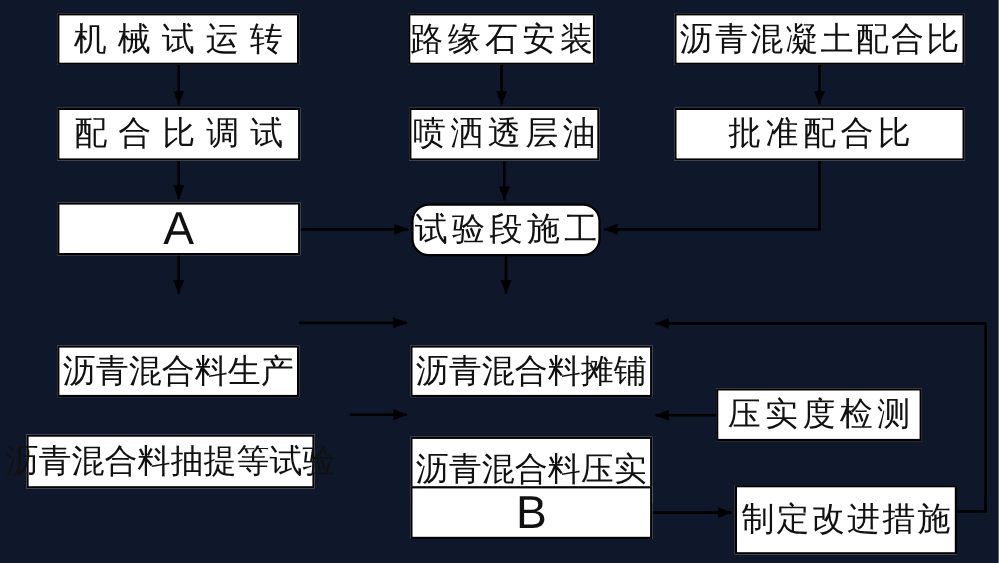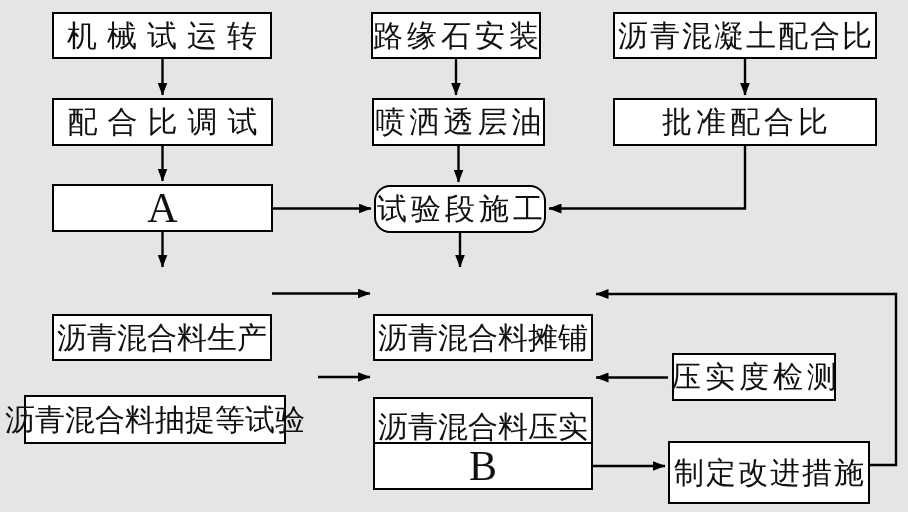--- a/index.html
+++ b/index.html
@@ -1,20 +1,20 @@
 <!DOCTYPE html>
 <html><head>
 <meta charset="utf-8">
 <style>
   html,body{margin:0;padding:0;background:#ffffff;}
   #canvas{
     position:relative;
     width:908px;height:512px;
-    background:#e5e5e5;
-    font-family:Liberation Serif, serif;
+    background:#0f172a;
+    font-family:Liberation Sans, sans-serif;
     overflow:hidden;
   }
   #wires{position:absolute;left:0;top:0;width:908px;height:512px;}
   .node{
     position:absolute;
     box-sizing:border-box;
     background:#ffffff;
     border:2.5px solid #000000;
     display:flex;align-items:center;justify-content:center;
     font-size:30px;color:#111111;
@@ -73,19 +73,19 @@
   <div class="node ls4" style="left:374px;top:185px;width:172px;height:48px;border-radius:16px;">试验段施工</div>
 
   <div class="node ls0" style="left:52px;top:270px;width:220px;height:47px;">沥青混合料生产</div>
 
   <div class="node ls0" style="left:373px;top:270px;width:220px;height:47px;">沥青混合料摊铺</div>
 
   <div class="node ls0" style="left:24px;top:351px;width:262px;height:49px;">沥青混合料抽提等试验</div>
 
   <div class="node ls0" style="left:373px;top:353px;width:220px;height:60px;">沥青混合料压实</div>
 
-  <div class="node ls4" style="left:672px;top:353px;width:164px;height:48px;">压实度检测</div>
+  <div class="node ls4" style="left:651px;top:353px;width:187px;height:48px;">压实度检测</div>
 
   <div class="node latin" style="left:373px;top:442px;width:220px;height:48px;">B</div>
 
   <div class="node ls2" style="left:668px;top:441px;width:202px;height:63px;">制定改进措施</div>
 
 </div>
 
 </body></html>

